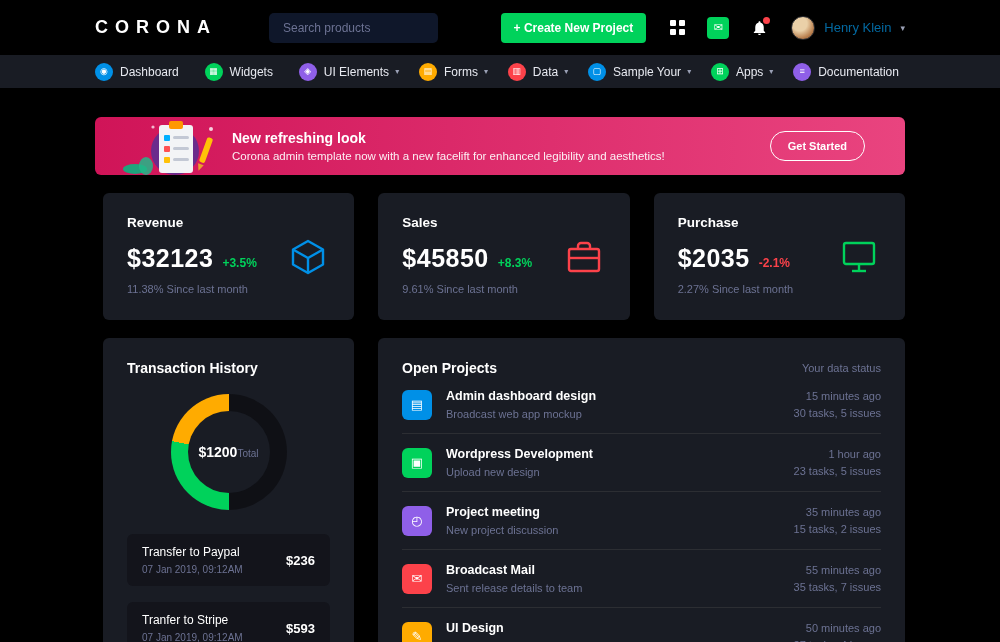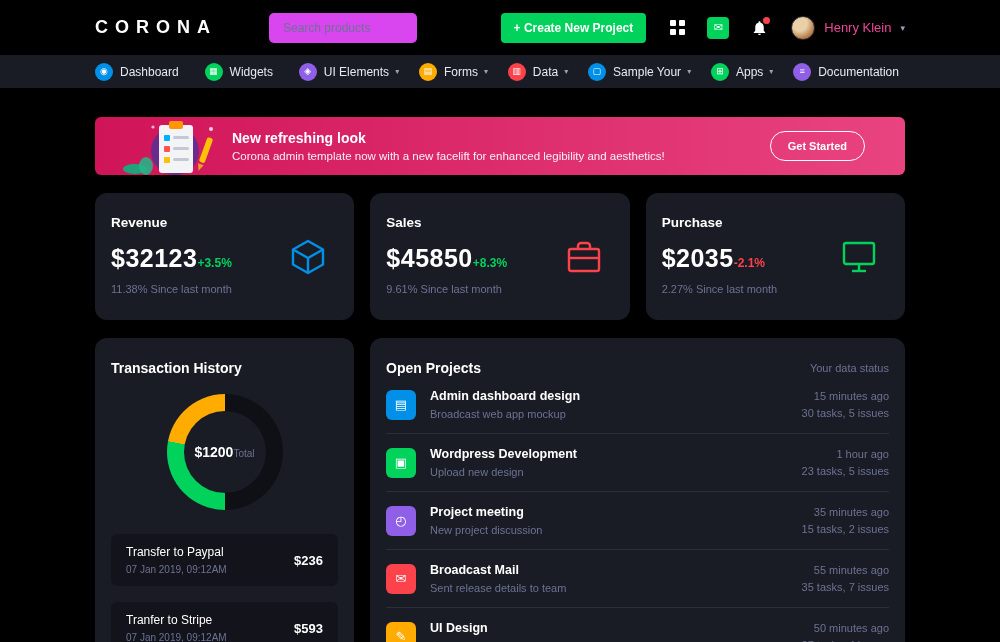--- a/index.html
+++ b/index.html
@@ -9,22 +9,22 @@
     color: #fff;
     font-family: "Liberation Sans", sans-serif;
   }
   .container { width: 810px; margin: 0 auto; }
 
   
   .topbar { height: 55px; background: #000; display: flex; align-items: center; }
   .topbar-inner { display: flex; align-items: center; }
   .logo { font-size: 18px; font-weight: 700; letter-spacing: 7px; color: #fff; }
   .search {
-    margin-left: 52px; width: 148px; height: 30px;
-    background: #d946ef; border: none; border-radius: 5px;
+    margin-left: 52px; width: 169px; height: 30px;
+    background: #0f172a; border: none; border-radius: 5px;
     color: #fff; font-size: 12px; padding: 0 14px; outline: none;
     font-family: "Liberation Sans", sans-serif;
   }
   .search::placeholder { color: #6c7293; }
   .topbar-right { margin-left: auto; display: flex; align-items: center; gap: 22px; }
   .create-btn {
     background: #00d25b; color: #fff; border: none; border-radius: 4px;
     height: 30px; padding: 0 13px; font-size: 12px; font-weight: 600;
     cursor: pointer; margin-right: 2px; font-family: "Liberation Sans", sans-serif;
   }
@@ -39,21 +39,21 @@
   .bell-dot {
     position: absolute; top: -2px; right: -1px; width: 7px; height: 7px;
     background: #fc424a; border-radius: 50%;
   }
   .user { display: flex; align-items: center; gap: 9px; cursor: pointer; }
   .avatar {
     width: 24px; height: 24px; border-radius: 50%;
     background: radial-gradient(circle at 35% 30%, #ead0a8 0 35%, #b97f4e 70%, #7a4e2a 100%);
     border: 1px solid #2c2e33;
   }
-  .user-name { font-size: 13px; font-weight: 500; color: #ec4899; }
+  .user-name { font-size: 13px; font-weight: 500; color: #0369a1; }
   .caret { font-size: 9px; color: #9aa0b5; }
 
   
   .navmenu { background: #191c24; height: 33px; display: flex; align-items: center; }
   .navmenu-inner { display: flex; align-items: center; justify-content: space-between; }
   .menu-item { display: flex; align-items: center; gap: 7px; cursor: pointer; }
   .menu-icon {
     width: 18px; height: 18px; border-radius: 50%;
     display: flex; align-items: center; justify-content: center;
     font-size: 9px; color: #fff; line-height: 1;
@@ -73,24 +73,24 @@
   .banner-text { flex: 1; }
   .banner-title { font-size: 14px; font-weight: 700; margin-bottom: 4px; }
   .banner-sub { font-size: 11.5px; color: rgba(255,255,255,0.92); }
   .get-started-btn {
     background: transparent; color: #fff; border: 1px solid #fff; border-radius: 16px;
     padding: 8px 17px; font-size: 11px; font-weight: 600; cursor: pointer;
     font-family: "Liberation Sans", sans-serif;
   }
 
   .stats-grid { display: grid; grid-template-columns: repeat(3, 1fr); gap: 16px; margin-top: 18px; }
-  .card { background: #191c24; border-radius: 12px; padding: 22px 16px; }
+  .card { background: #191c24; border-radius: 6px; padding: 22px 24px; margin-left: 8px; }
   .stat-card { position: relative; height: 127px; }
   .stat-title { font-size: 13.5px; font-weight: 600; color: #fff; }
-  .stat-value-row { display: flex; align-items: baseline; margin-top: 14px; }
+  .stat-value-row { display: flex; align-items: baseline; gap: 9px; margin-top: 14px; }
   .stat-value { font-size: 25px; font-weight: 700; letter-spacing: 0.5px; }
   .stat-delta { font-size: 12px; font-weight: 700; }
   .stat-note { font-size: 11px; color: #6c7293; margin-top: 10px; }
   .stat-icon { position: absolute; right: 26px; top: 44px; }
 
   .bottom-grid { display: grid; grid-template-columns: 259px 1fr; gap: 16px; margin-top: 18px; }
   .card-title { font-size: 14px; font-weight: 700; color: #fff; }
 
   .donut-wrap { position: relative; width: 116px; height: 116px; margin: 18px auto 24px; }
   .donut { width: 116px; height: 116px; border-radius: 50%; }

